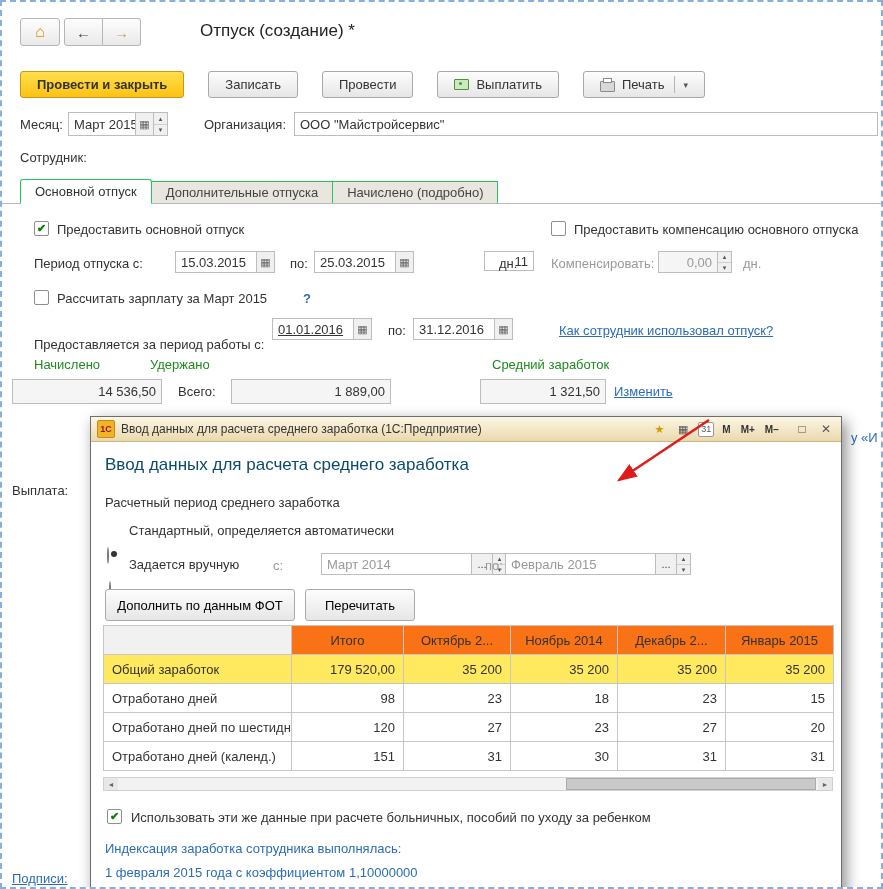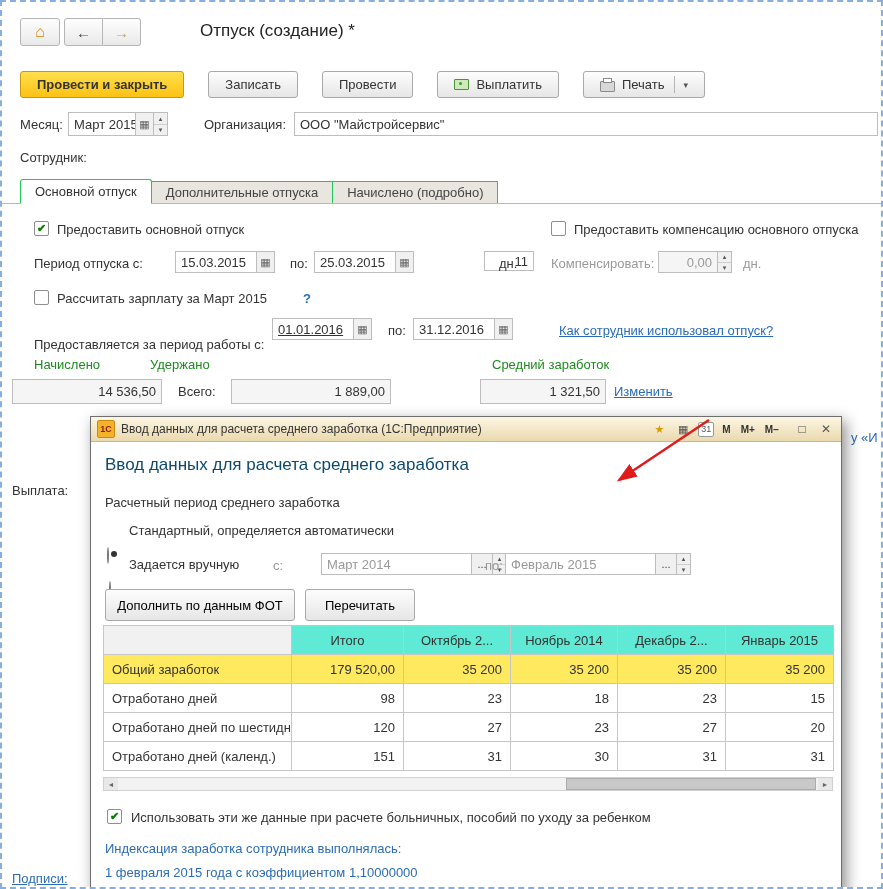--- a/index.html
+++ b/index.html
@@ -87,21 +87,21 @@
     border:1px solid #bdbdbd;background:#fff;}
   .dfield .val{flex:1;display:flex;align-items:center;padding:0 5px;color:#999;white-space:nowrap;overflow:hidden;}
   .dbtn{position:absolute;display:flex;align-items:center;justify-content:center;height:32px;
     background:linear-gradient(#fdfdfd,#e6e6e6);border:1px solid #a9a9a9;border-radius:3px;font-size:13px;
     cursor:pointer;box-sizing:border-box;}
 
   
   .dtable{border-collapse:collapse;table-layout:fixed;width:730px;font-size:13px;border:1px solid #a8a8a8;}
   .dtable th,.dtable td{border:1px solid #c6c6c6;height:29px;padding:0 8px;overflow:hidden;
     white-space:nowrap;box-sizing:border-box;}
-  .dtable th{background:#5eead4;font-weight:normal;color:#333;text-align:center;}
+  .dtable th{background:#f97316;font-weight:normal;color:#333;text-align:center;}
   .dtable th:first-child{background:#f1f1f1;}
   .dtable td.num{text-align:right;}
   .dtable td.rowlbl{text-align:left;color:#333;}
   .dtable tr.hl td{background:#ffe95e;}
 
   .hscroll{position:absolute;height:14px;background:#f2f2f2;border:1px solid #d0d0d0;box-sizing:border-box;display:flex;}
   .hs-arrow{width:14px;display:flex;align-items:center;justify-content:center;font-size:7px;color:#666;
     background:#e8e8e8;cursor:pointer;flex:none;}
   .hs-track{flex:1;position:relative;}
   .hs-thumb{position:absolute;top:0;height:100%;background:#c9c9c9;border:1px solid #ababab;box-sizing:border-box;cursor:grab;}

